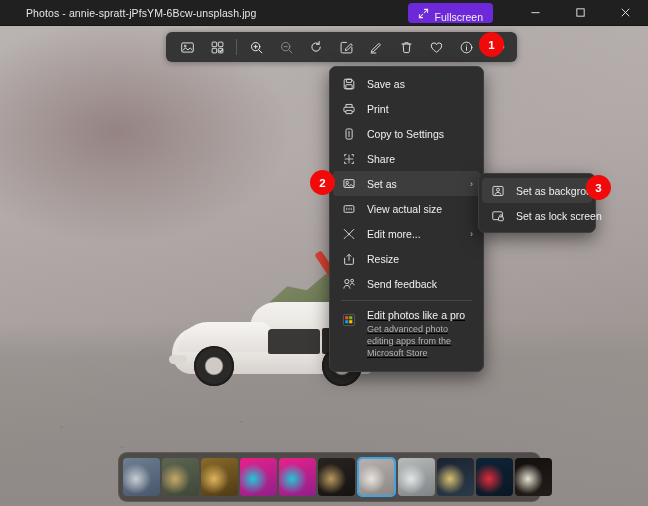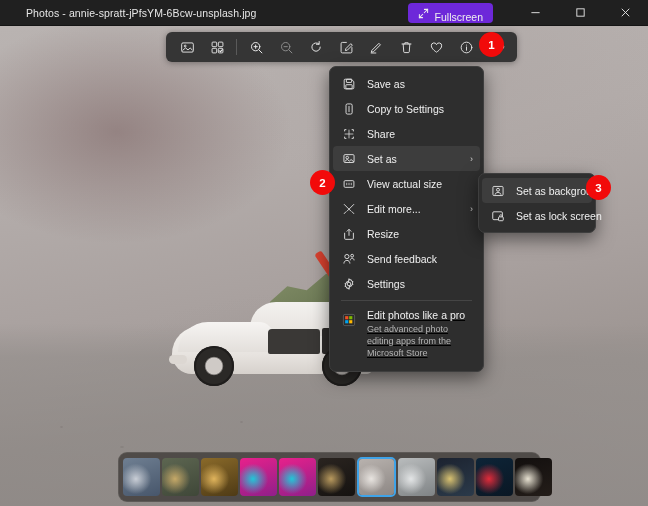--- a/index.html
+++ b/index.html
@@ -383,20 +383,30 @@
       <span class="mi-icon">
         <svg width="14" height="14" viewBox="0 0 16 16" fill="none" stroke="#e4e4e4" stroke-width="1.05">
           <path d="M2.5 3.6A1.1 1.1 0 0 1 3.6 2.5h7.1l2.8 2.8v7.1a1.1 1.1 0 0 1-1.1 1.1H3.6a1.1 1.1 0 0 1-1.1-1.1z"></path>
           <rect x="5" y="2.6" width="6" height="3.6" rx="0.5"></rect>
           <rect x="4.4" y="8.8" width="7.2" height="4.7" rx="0.5"></rect>
         </svg>
       </span>
       <span class="mi-label">Save as</span>
     </div>
 
+    <div class="mi">
+      <span class="mi-icon">
+        <svg width="14" height="14" viewBox="0 0 16 16" fill="none" stroke="#e4e4e4" stroke-width="1.05">
+          <path d="M4.5 6V2.8h7V6"></path>
+          <rect x="2.2" y="6" width="11.6" height="5.2" rx="1.1"></rect>
+          <rect x="4.5" y="9.6" width="7" height="3.7" rx="0.5" fill="#2e2e2e"></rect>
+        </svg>
+      </span>
+      <span class="mi-label">Print</span>
+    </div>
 
     <div class="mi">
       <span class="mi-icon">
         <svg width="14" height="14" viewBox="0 0 16 16" fill="none" stroke="#e4e4e4" stroke-width="1.05">
           <rect x="4.6" y="2.2" width="7" height="11.6" rx="1.6"></rect>
           <path d="M8 4.6v6.8"></path>
         </svg>
       </span>
       <span class="mi-label">Copy to Settings</span>
     </div>
@@ -461,29 +471,20 @@
         <svg width="14" height="14" viewBox="0 0 16 16" fill="none" stroke="#e4e4e4" stroke-width="1.05">
           <circle cx="5.6" cy="5.2" r="2.4"></circle>
           <path d="M2.2 13.2c0-2.2 1.5-3.6 3.4-3.6s3.4 1.4 3.4 3.6"></path>
           <circle cx="11.6" cy="4.2" r="1.6"></circle>
           <path d="M9.4 9.6c0-1.5 1-2.4 2.2-2.4s2.2.9 2.2 2.4"></path>
         </svg>
       </span>
       <span class="mi-label">Send feedback</span>
     </div>
 
-    <div class="mi">
-      <span class="mi-icon">
-        <svg width="14" height="14" viewBox="0 0 16 16" fill="none" stroke="#e4e4e4" stroke-width="1.05">
-          <circle cx="8" cy="8" r="2.1"></circle>
-          <path d="M8 1.9l.7 1.6 1.7-.5.5 1.7 1.7.6-.8 1.6.8 1.6-1.7.6-.5 1.7-1.7-.5L8 14.1l-.7-1.6-1.7.5-.5-1.7-1.7-.6.8-1.6-.8-1.6 1.7-.6.5-1.7 1.7.5z"></path>
-        </svg>
-      </span>
-      <span class="mi-label">Settings</span>
-    </div>
 
     <div class="mi-sep"></div>
 
     <div class="mi-promo">
       <span class="mi-icon">
         <svg width="14" height="14" viewBox="0 0 16 16">
           <rect x="1.6" y="1.6" width="12.8" height="12.8" rx="1.6" fill="#2b2b2b" stroke="#6a6a6a" stroke-width="0.8"></rect>
           <rect x="3.6" y="3.6" width="3.6" height="3.6" fill="#f25022"></rect>
           <rect x="8.2" y="3.6" width="3.6" height="3.6" fill="#7fba00"></rect>
           <rect x="3.6" y="8.2" width="3.6" height="3.6" fill="#00a4ef"></rect>

